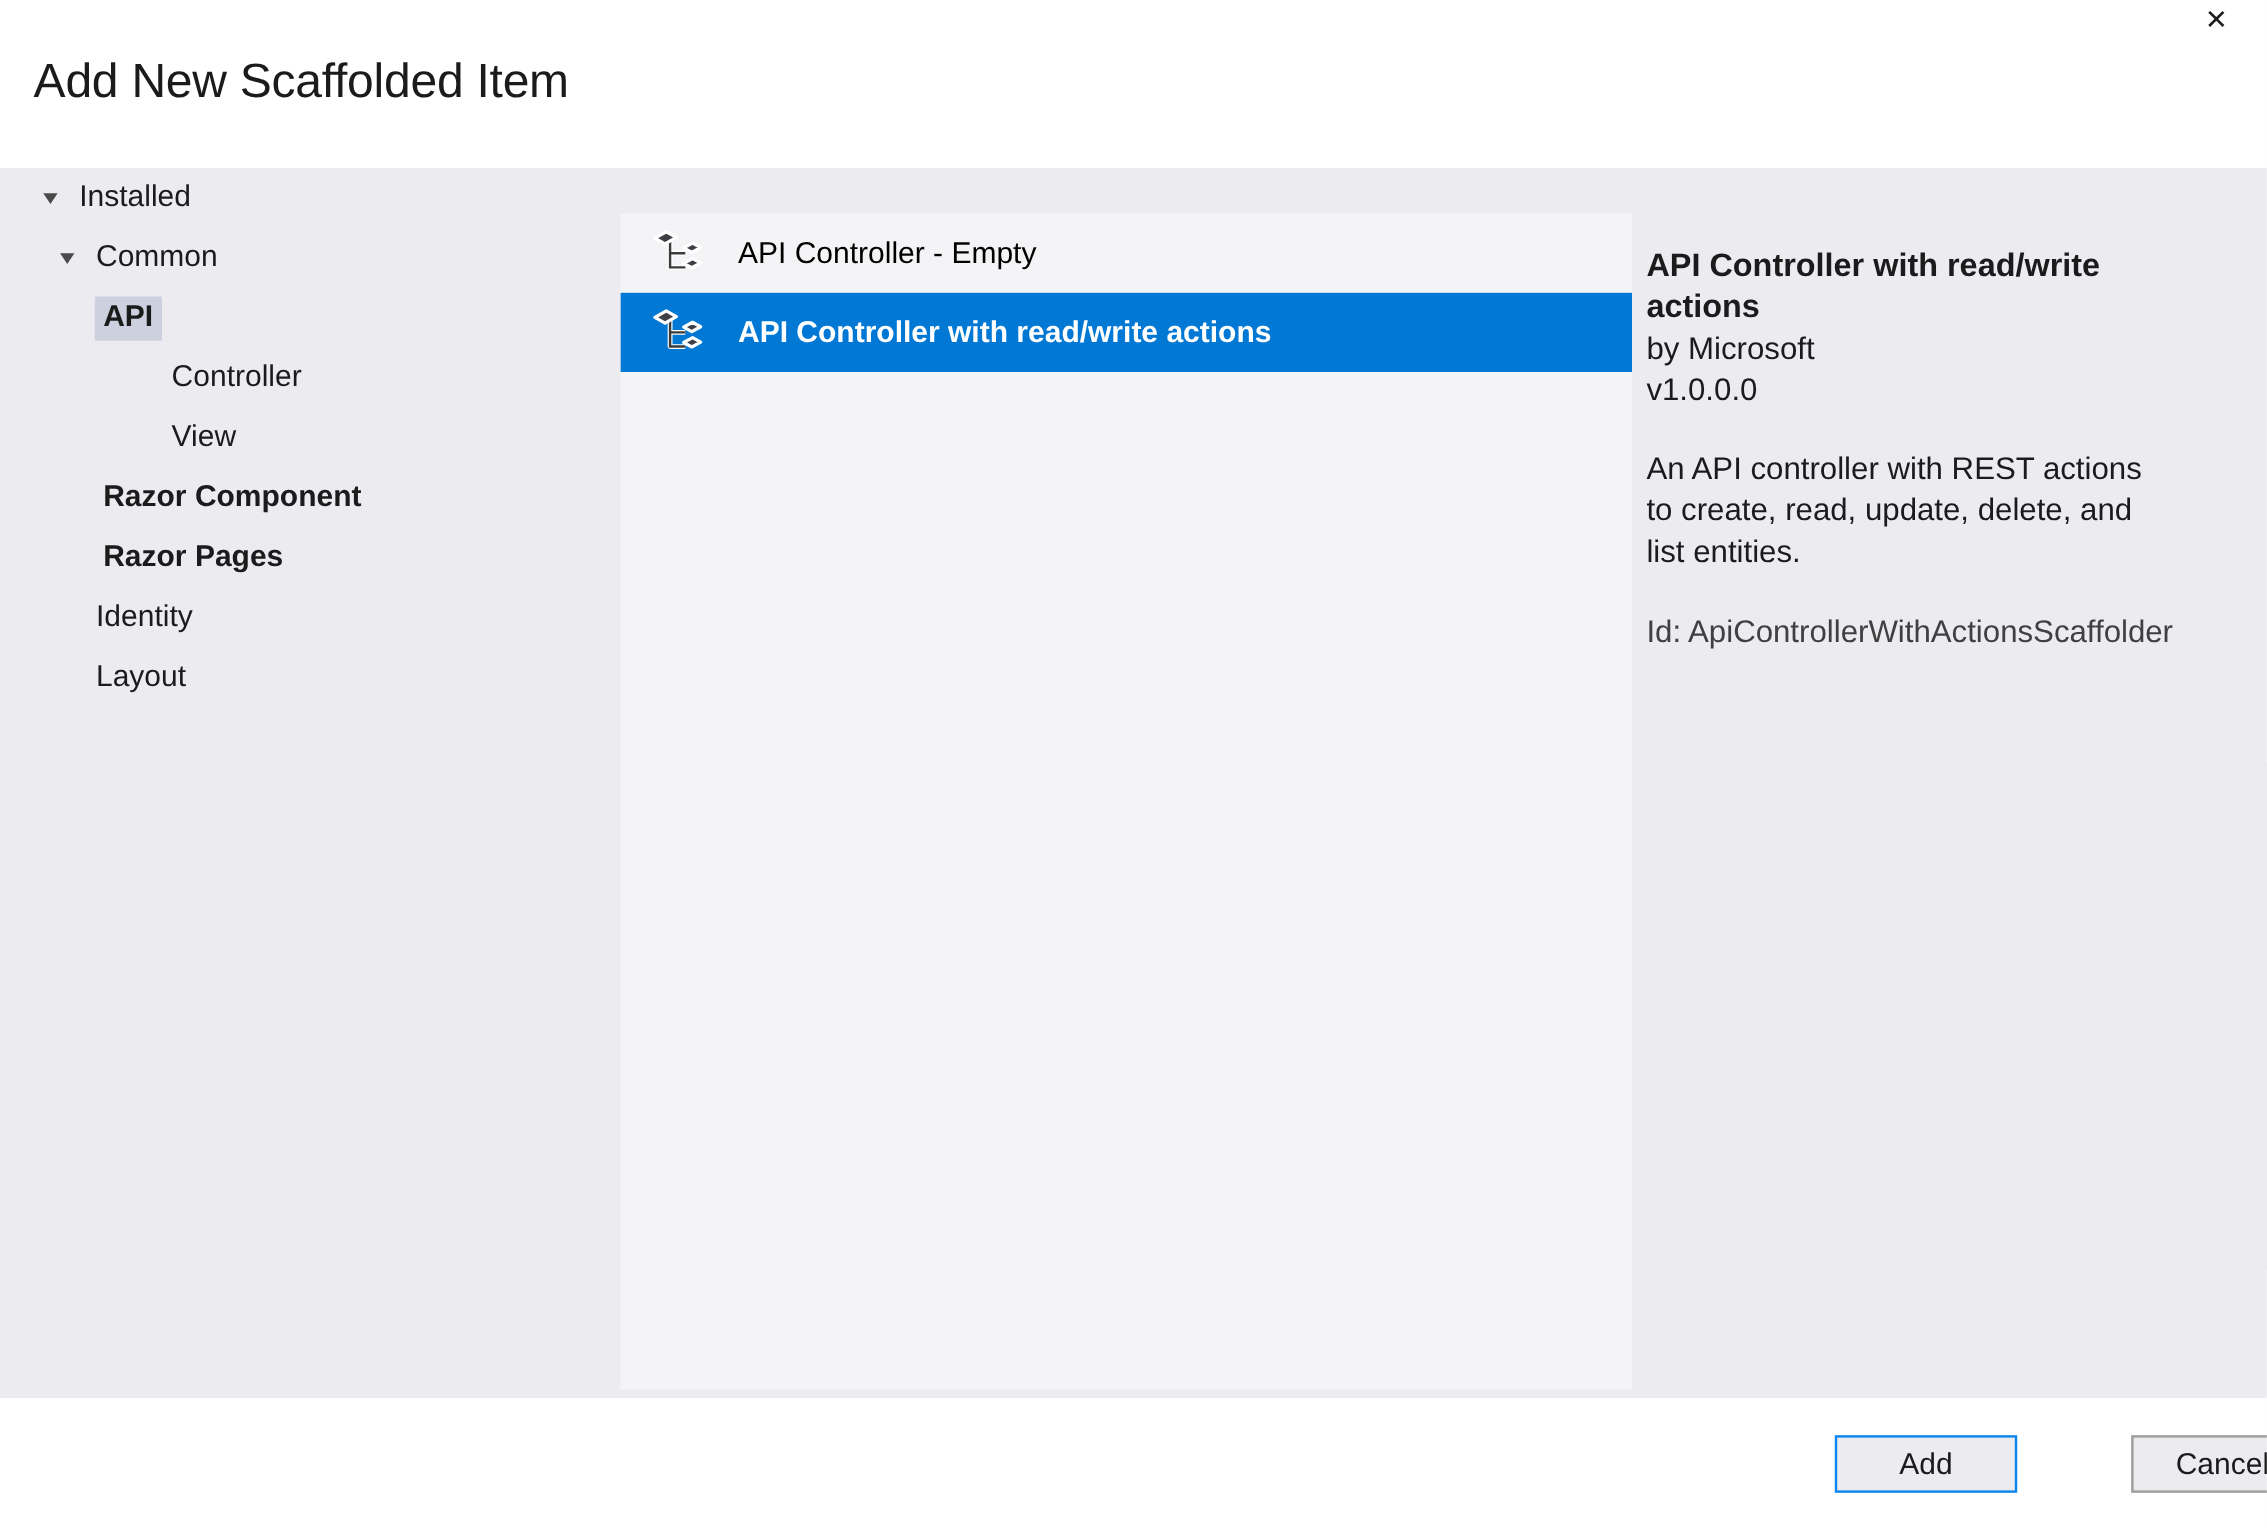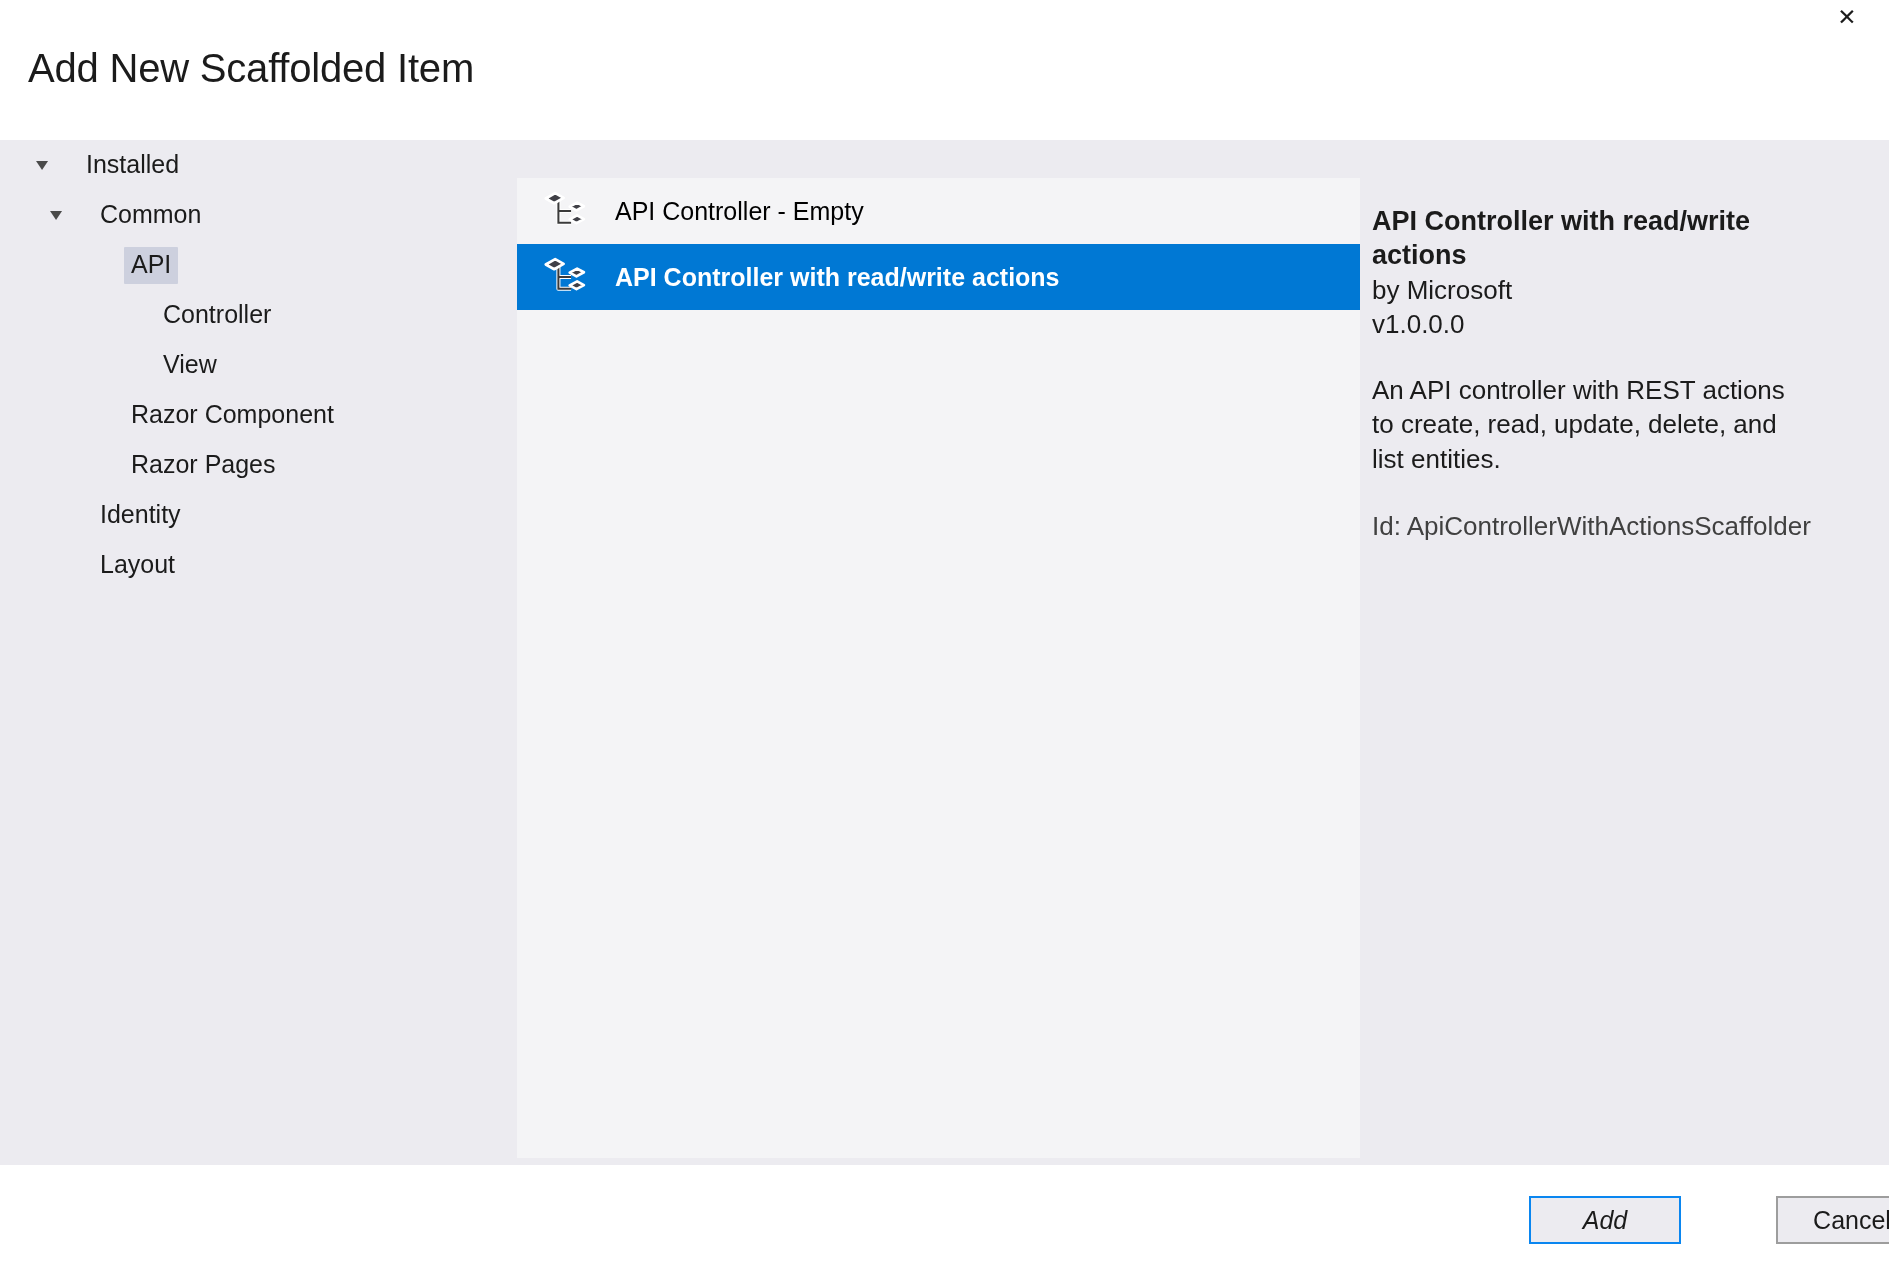--- a/index.html
+++ b/index.html
@@ -73,21 +73,20 @@
     display: flex;
     align-items: center;
     font-size: 25px;
     color: #1b1b1b;
     cursor: default;
     white-space: nowrap;
   }
   .tree-node .label {
     padding: 3px 7px 5px 7px;
     border-radius: 1px;
-    margin-left: 20px;
   }
   .tree-node.selected .label {
     background: #cdd0de;
   }
   .twisty {
     width: 0; height: 0;
     border-left: 9px solid #4a4a4a;
     border-top: 6px solid transparent;
     border-bottom: 6px solid transparent;
     margin-right: 12px;
@@ -95,21 +94,21 @@
     transform: rotate(90deg);
     transform-origin: 45% 50%;
   }
   .twisty.spacer {
     border: none;
     width: 9px;
     margin-right: 12px;
   }
   .lvl0 { padding-left: 38px; }
   .lvl1 { padding-left: 52px; }
-  .lvl2 { padding-left: 83px; }
+  .lvl2 { padding-left: 58px; font-weight: bold; }
   .lvl3 { padding-left: 115px; }
 
   
   .list-panel {
     position: absolute;
     left: 517px;
     top: 38px;
     width: 843px;
     height: 980px;
     background: #f4f4f6;
@@ -204,21 +203,20 @@
     display: flex;
     align-items: center;
     justify-content: center;
     padding: 0;
     box-sizing: border-box;
   }
   .btn-add {
     left: 1529px;
     width: 152px;
     border: 2px solid #0a86f0;
-    font-style: italic;
   }
   .btn-cancel {
     left: 1776px;
     width: 152px;
     border: 2px solid #9d9d9d;
   }
 </style>
 </head>
 <body>
 

